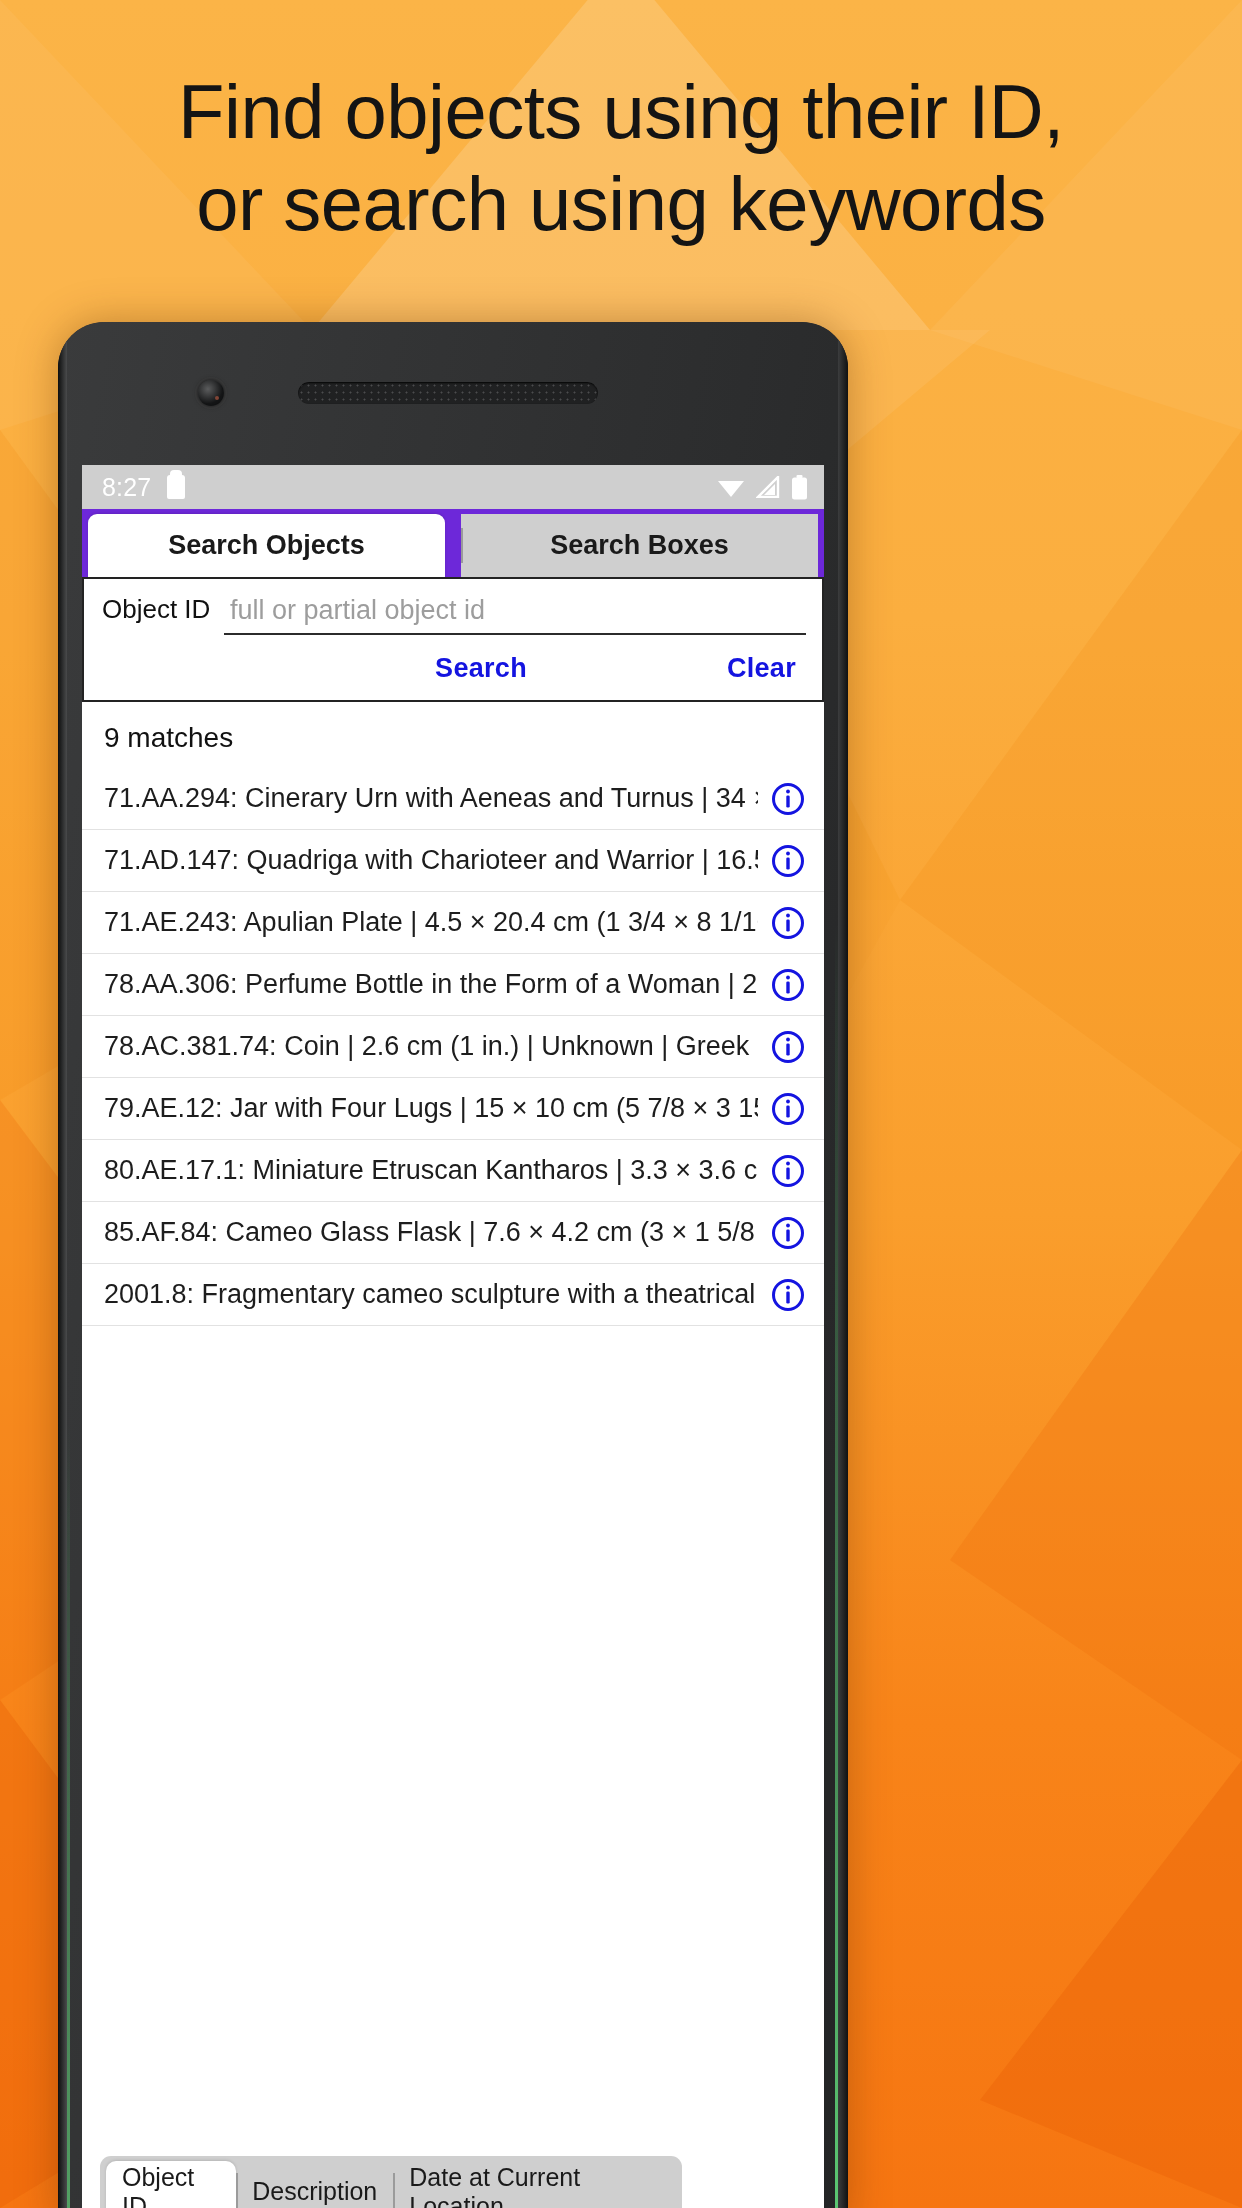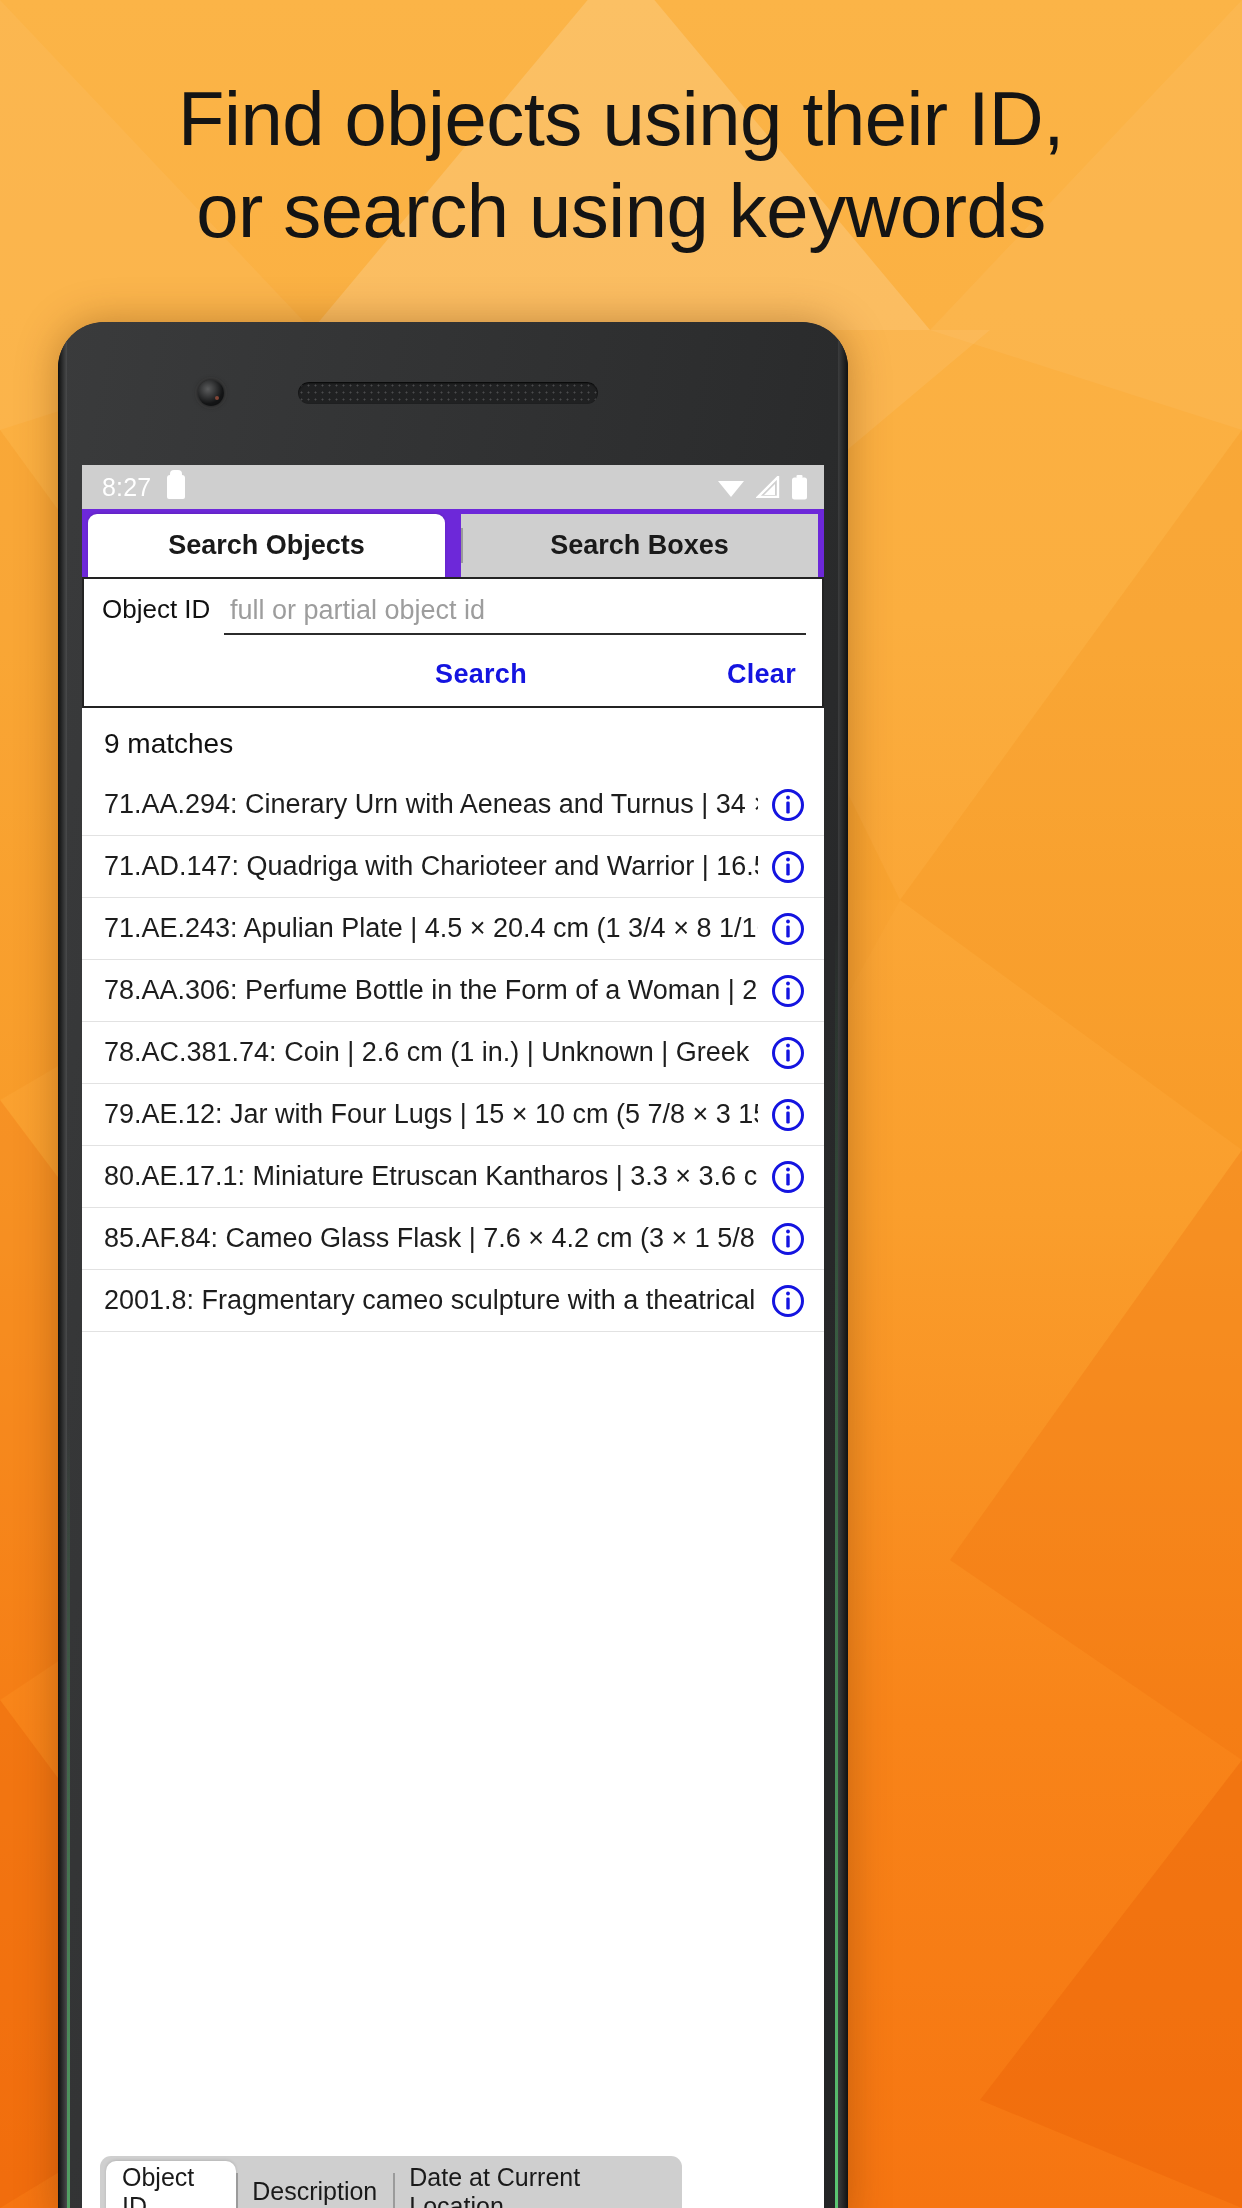--- a/index.html
+++ b/index.html
@@ -13,21 +13,21 @@
   
   #bg { position:absolute; inset:0; overflow:hidden; }
   #bg .grad {
     position:absolute; inset:0;
     background:linear-gradient(180deg,#fbb447 0%, #fbae3f 28%, #fa9e2c 55%, #f88419 78%, #f67511 100%);
   }
   #bg svg { position:absolute; inset:0; width:1242px; height:2208px; }
 
   
   #headline {
-    position:absolute; top:77px; left:0; width:1242px;
+    position:absolute; top:70px; left:0; width:1242px;
     text-align:center; color:#141414;
     font-size:76px; line-height:1.1; font-weight:400;
     letter-spacing:-0.5px;
   }
   #headline .l2 { display:block; margin-top:8px; }
 
   
   #phone {
     position:absolute; left:58px; top:322px;
     width:790px; height:1900px;
@@ -85,21 +85,21 @@
   #toptabs .tab.inactive:before { content:""; position:absolute; left:0; top:14px; bottom:14px;
     width:2px; background:#9b9b9b; }
 
   
   #searchcard { margin:0; border:2px solid #232323; background:#fff; }
   .field { display:flex; align-items:flex-end; padding:12px 16px 0 18px; }
   .field .lbl { font-size:26px; color:#111; width:122px; flex:none; padding-bottom:10px; }
   .field .inputwrap { flex:1; border-bottom:2px solid #2b2b2b; padding:4px 6px 7px 6px; }
   .field .val { font-size:27px; color:#111; }
   .field .ph { font-size:27px; color:#9d9d9d; }
-  #actions { display:flex; padding:24px 26px 16px 0; }
+  #actions { display:flex; padding:18px 26px 16px 0; }
   #actions .sp { flex:1; }
   #actions .btn { font-size:27px; font-weight:700; color:#1414e0; letter-spacing:.3px; }
   #actions .btn.search { margin-right:200px; }
 
   
   #matches { font-size:28px; font-weight:400; color:#111; padding:20px 0 14px 22px; }
 
   
   #list { }
   .row { display:flex; align-items:center; height:62px; padding:0 16px 0 22px;

